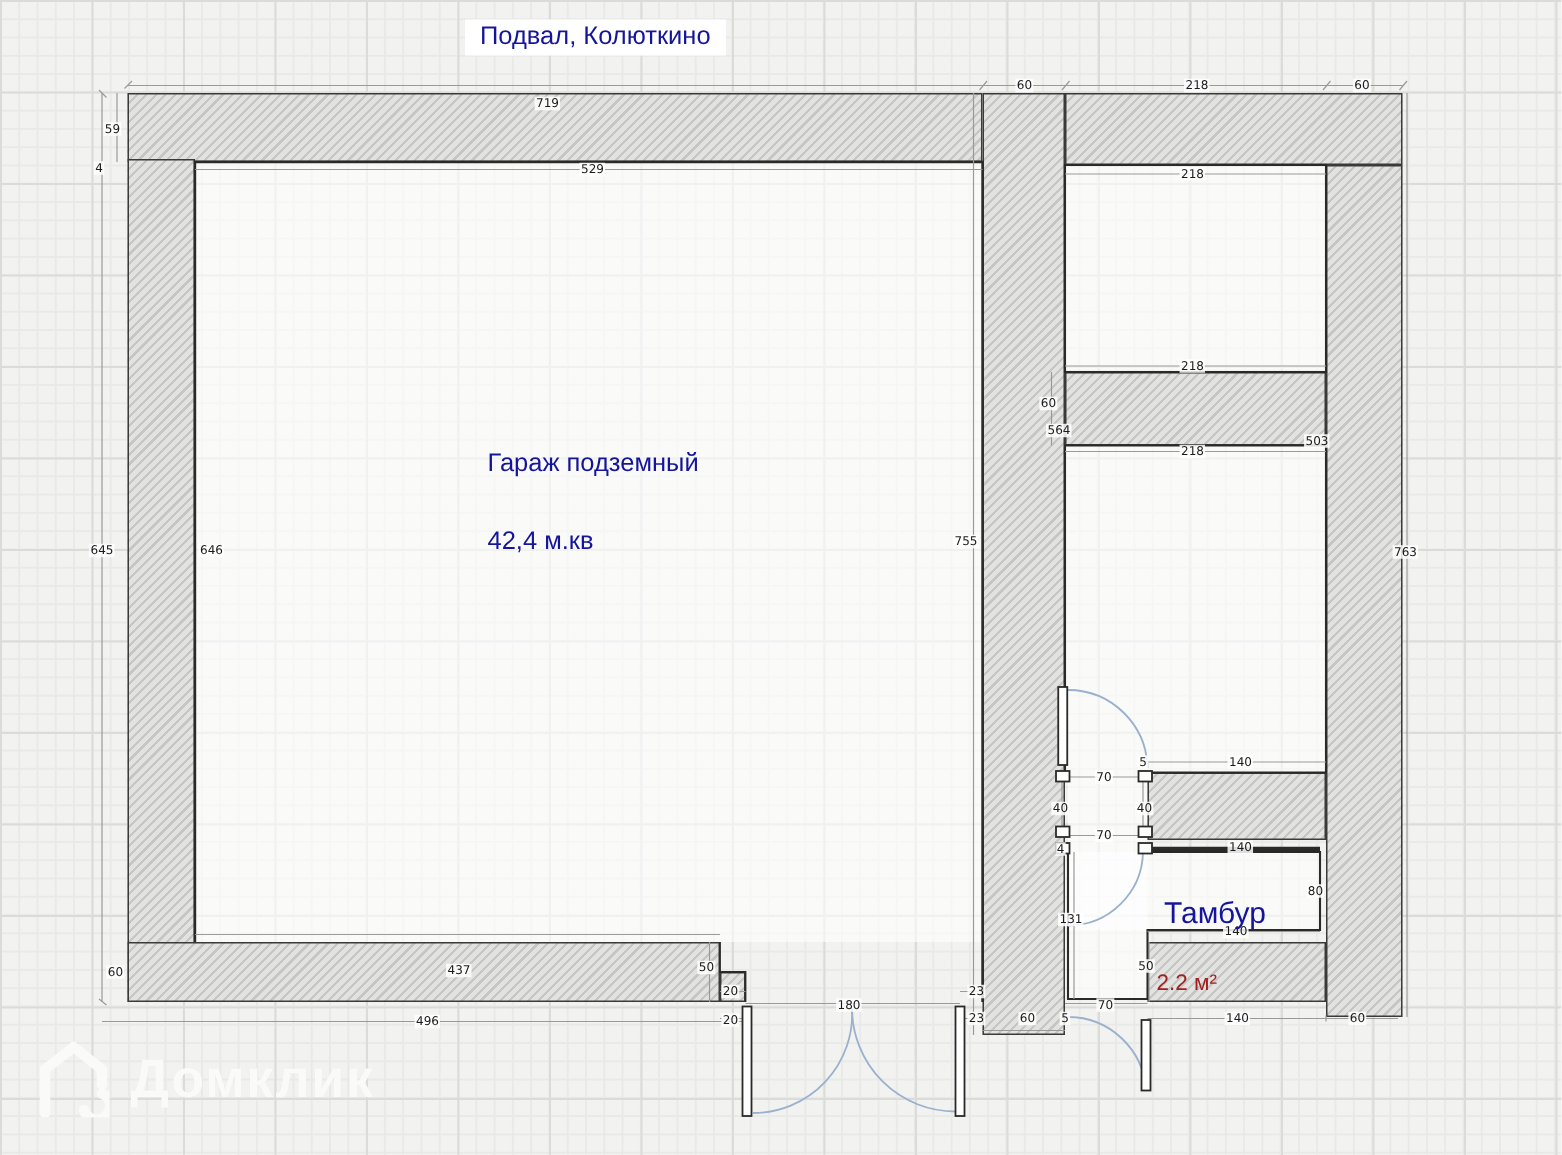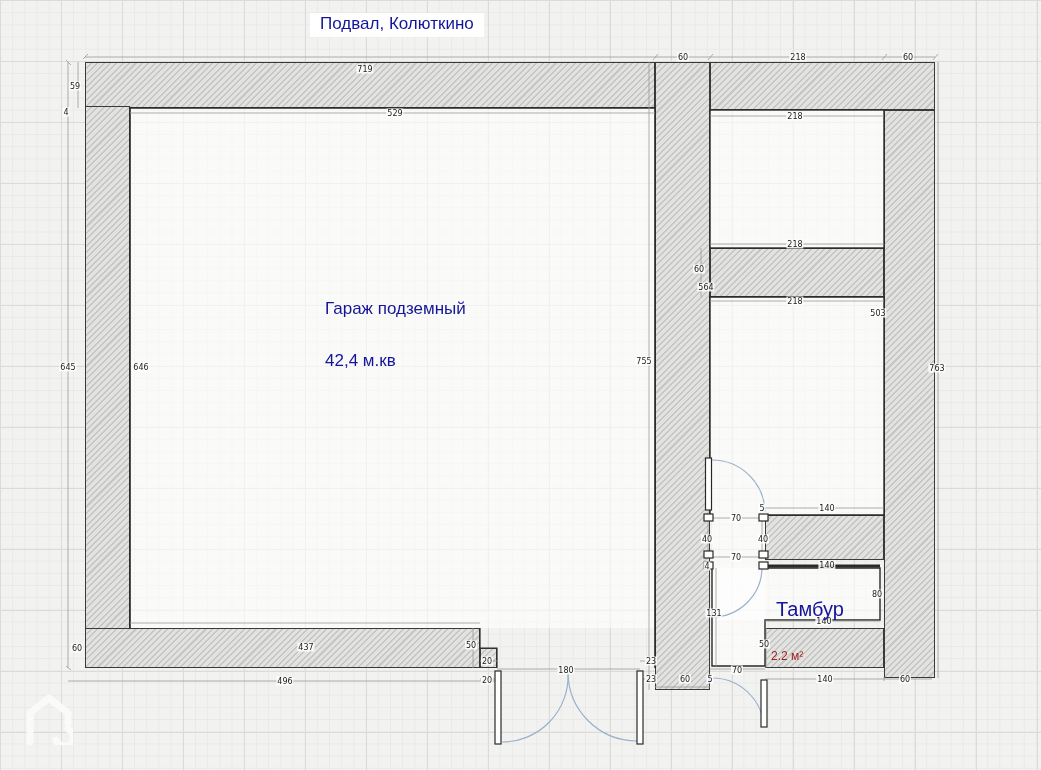--- a/index.html
+++ b/index.html
@@ -37,21 +37,21 @@
   .dim{
     position:absolute;transform:translate(-50%,-50%);
     font:8px/9px "DejaVu Sans",sans-serif;color:#1b1b1b;
     background:rgba(255,255,255,0.85);padding:0 1px;white-space:nowrap;
   }
   .room-label{
     position:absolute;color:var(--accent-navy);
     font-size:17px;line-height:26px;white-space:pre-line;
   }
   #tambur-name{font-size:20px;line-height:22px;}
-  #tambur-area{font-size:12px;line-height:12px;color:var(--area-red);}
+  #tambur-area{font-size:15px;line-height:12px;color:var(--area-red);}
   #plan-title{
     position:absolute;left:310px;top:13px;
     background:#ffffff;padding:1px 10px 3px;
     color:var(--accent-navy);font-size:17px;white-space:nowrap;
   }
   #watermark{
     position:absolute;left:25px;top:693px;
     display:flex;align-items:center;gap:14px;
     color:#fafaf8;font-size:36px;font-weight:bold;letter-spacing:1px;
     text-shadow:0 0 1px rgba(0,0,0,0.04);
@@ -143,21 +143,21 @@
       <span class="dim" style="left: 75px; top: 86px;">59</span>
       <span class="dim" style="left: 66px; top: 112px;">4</span>
       <span class="dim" style="left: 68px; top: 367px;">645</span>
       <span class="dim" style="left: 141px; top: 367px;">646</span>
       <span class="dim" style="left: 644px; top: 361px;">755</span>
       <span class="dim" style="left: 937px; top: 368px;">763</span>
       <span class="dim" style="left: 795px; top: 244px;">218</span>
       <span class="dim" style="left: 699px; top: 269px;">60</span>
       <span class="dim" style="left: 706px; top: 287px;">564</span>
       <span class="dim" style="left: 795px; top: 301px;">218</span>
-      <span class="dim" style="left: 878px; top: 313px;">503</span>
+      <span class="dim" style="left: 878px; top: 294px;">503</span>
       <span class="dim" style="left: 762px; top: 508px;">5</span>
       <span class="dim" style="left: 827px; top: 508px;">140</span>
       <span class="dim" style="left: 736px; top: 518px;">70</span>
       <span class="dim" style="left: 707px; top: 539px;">40</span>
       <span class="dim" style="left: 763px; top: 539px;">40</span>
       <span class="dim" style="left: 736px; top: 557px;">70</span>
       <span class="dim" style="left: 707px; top: 566px;">4</span>
       <span class="dim" style="left: 827px; top: 565px;">140</span>
       <span class="dim" style="left: 877px; top: 594px;">80</span>
       <span class="dim" style="left: 714px; top: 613px;">131</span>
@@ -188,15 +188,16 @@
     <div id="tambur-area" style="margin-left:-5px;margin-top:4px;">2.2 м²</div>
   </div>
 
   <div id="plan-title">Подвал, Колюткино</div>
 
   <div id="watermark">
     <svg width="48" height="52" viewBox="0 0 48 52" fill="none" stroke="#fafaf8" stroke-width="7" stroke-linejoin="round" stroke-linecap="round">
       <path d="M5,49 V20 L24,5 L43,20 V30"></path>
       <path d="M43,36 A9,9 0 1 1 31,47"></path>
     </svg>
+    <span>Домклик</span>
   </div>
 
 </div>
 
 </body></html>

